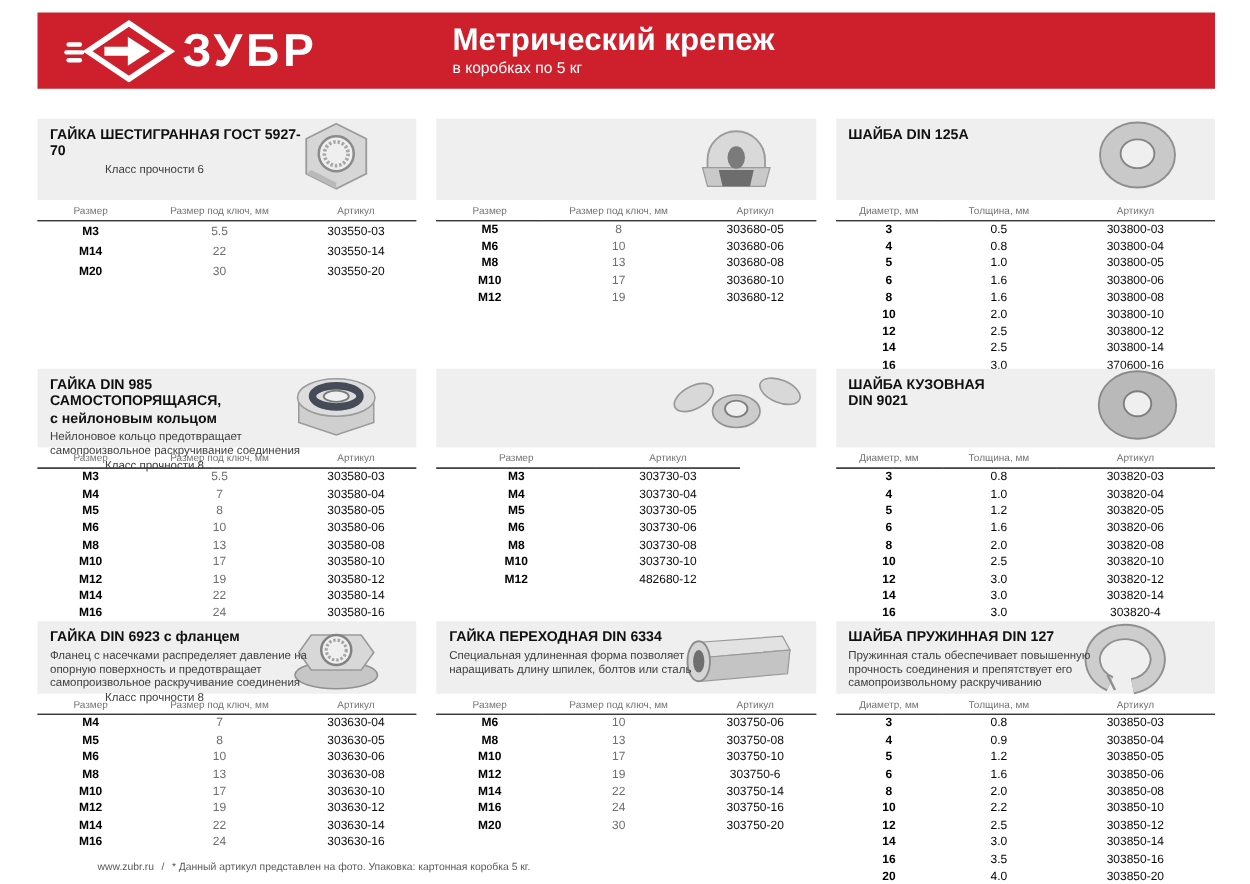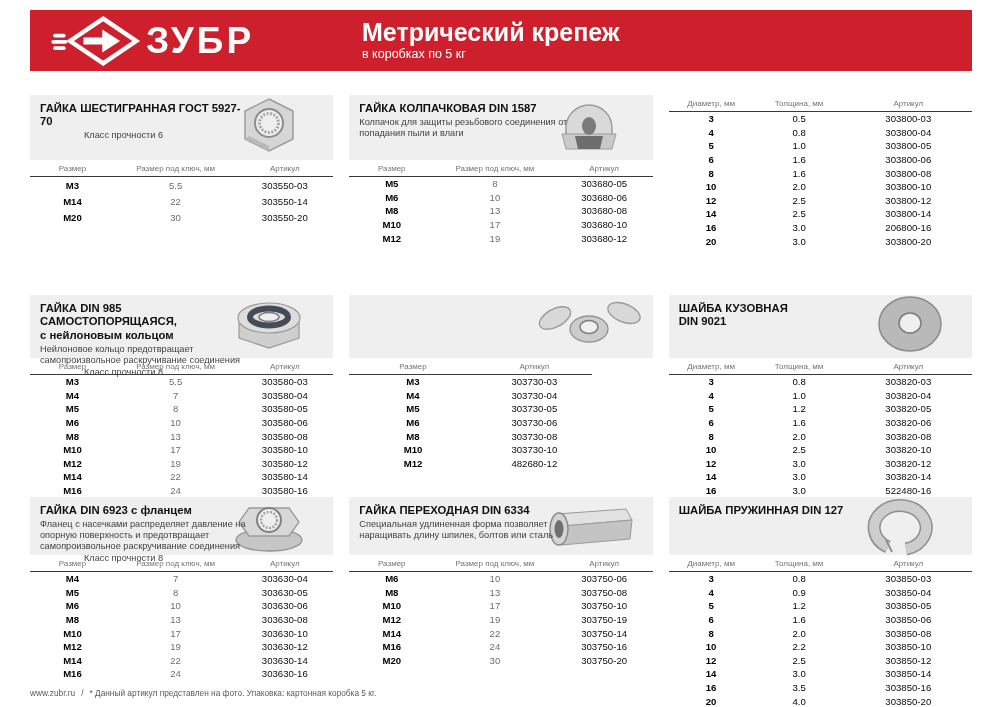--- a/index.html
+++ b/index.html
@@ -47,21 +47,21 @@
   .card th:nth-child(2){ width:40%; }
   .card th:nth-child(3){ width:32%; }
   .card.washer th:nth-child(2){ width:30%; }
   .card.washer th:nth-child(3){ width:42%; }
   .card.cols2 th:nth-child(1){ width:42%; }
   .card.cols2 th:nth-child(2){ width:38%; }
   .card.cols2 th:nth-child(3){ width:20%; border-bottom:none; }
   .card.cols2 td.fill{ padding:0; }
   
   .footer{ position:absolute; left:30px; top:688px; font-size:8.3px; color:#5a5a5a; }
-  .footer a{ color:#5a5a5a; text-decoration:none; }
+  .footer a{ color:#5a5a5a; text-decoration:none;margin-left:48px; }
   .footer .sep{ margin:0 6px; }
 </style>
 </head>
 <body>
 
 <div class="page">
 
   <header class="band">
     <div class="logo">
       <svg viewBox="0 0 100 56" aria-hidden="true">
@@ -119,26 +119,20 @@
               <td class="size">M20</td>
               <td class="key">30</td>
               <td class="art">303550-20</td>
             </tr>
           </tbody>
     </table>
   </section>
 
   <section class="card row1">
     <div class="card-head">
-      <div class="head-text">
-        <h3 class="t1">ГАЙКА КОЛПАЧКОВАЯ DIN 1587</h3>
-
-        <p class="desc">Колпачок для защиты резьбового соединения от попадания пыли и влаги</p>
-
-      </div>
       <div class="photo">
             <svg viewBox="0 0 120 58">
               <path d="M37,32 a23,23 0 0 1 46,0 l0,8 -46,0 z" fill="#d9d9d9" stroke="#9c9c9c" stroke-width="1.5"></path>
               <polygon points="33,38 87,38 83,53 37,53" fill="#c9c9c9" stroke="#9c9c9c"></polygon>
               <polygon points="46,40 74,40 71,53 49,53" fill="#6d6d6d"></polygon>
               <ellipse cx="60" cy="30" rx="7" ry="9" fill="#7b7b7b"></ellipse>
             </svg>
           </div>
     </div>
     <table>
@@ -173,20 +167,32 @@
             <tr>
               <td class="size">M12</td>
               <td class="key">19</td>
               <td class="art">303680-12</td>
             </tr>
           </tbody>
     </table>
   </section>
 
   <section class="card row1 washer">
+    <div class="card-head">
+      <div class="head-text">
+        <h3 class="t1">ШАЙБА DIN 125A</h3>
+
+      </div>
+      <div class="photo">
+            <svg viewBox="0 0 120 58">
+              <ellipse cx="62" cy="28" rx="30" ry="26" fill="#c9c9c9" stroke="#8f8f8f" stroke-width="1.5"></ellipse>
+              <ellipse cx="62" cy="27" rx="13.5" ry="11.5" fill="#efefef" stroke="#858585" stroke-width="1.5"></ellipse>
+            </svg>
+          </div>
+    </div>
     <table>
       <thead>
             <tr>
               <th>Диаметр, мм</th>
               <th>Толщина, мм</th>
               <th>Артикул</th>
             </tr>
           </thead>
       <tbody>
             <tr>
@@ -225,21 +231,21 @@
               <td class="art">303800-12</td>
             </tr>
             <tr>
               <td class="size">14</td>
               <td class="key">2.5</td>
               <td class="art">303800-14</td>
             </tr>
             <tr>
               <td class="size">16</td>
               <td class="key">3.0</td>
-              <td class="art">206800-16</td>
+              <td class="art">370600-16</td>
             </tr>
             <tr>
               <td class="size">20</td>
               <td class="key">3.0</td>
               <td class="art">303800-20</td>
             </tr>
           </tbody>
     </table>
   </section>
 
@@ -441,21 +447,21 @@
               <td class="art">303820-12</td>
             </tr>
             <tr>
               <td class="size">14</td>
               <td class="key">3.0</td>
               <td class="art">303820-14</td>
             </tr>
             <tr>
               <td class="size">16</td>
               <td class="key">3.0</td>
-              <td class="art">522480-16</td>
+              <td class="art">303820-4</td>
             </tr>
             <tr>
               <td class="size">20</td>
               <td class="key">4.0</td>
               <td class="art">303820-20</td>
             </tr>
           </tbody>
     </table>
   </section>
 
@@ -566,21 +572,21 @@
               <td class="art">303750-08</td>
             </tr>
             <tr>
               <td class="size">M10</td>
               <td class="key">17</td>
               <td class="art">303750-10</td>
             </tr>
             <tr>
               <td class="size">M12</td>
               <td class="key">19</td>
-              <td class="art">303750-19</td>
+              <td class="art">303750-6</td>
             </tr>
             <tr>
               <td class="size">M14</td>
               <td class="key">22</td>
               <td class="art">303750-14</td>
             </tr>
             <tr>
               <td class="size">M16</td>
               <td class="key">24</td>
               <td class="art">303750-16</td>
@@ -592,20 +598,21 @@
             </tr>
           </tbody>
     </table>
   </section>
 
   <section class="card row3 washer">
     <div class="card-head">
       <div class="head-text">
         <h3 class="t1">ШАЙБА ПРУЖИННАЯ DIN 127</h3>
 
+        <p class="desc">Пружинная сталь обеспечивает повышенную прочность соединения и препятствует его самопроизвольному раскручиванию</p>
 
       </div>
       <div class="photo">
             <svg viewBox="0 0 120 58">
               <path d="M40,49 A26,22 0 1 1 58,51" fill="none" stroke="#8f8f8f" stroke-width="13"></path>
               <path d="M40,49 A26,22 0 1 1 58,51" fill="none" stroke="#cdcdcd" stroke-width="10"></path>
               <line x1="38" y1="42" x2="44" y2="54" stroke="#8f8f8f" stroke-width="2"></line>
             </svg>
           </div>
     </div>

